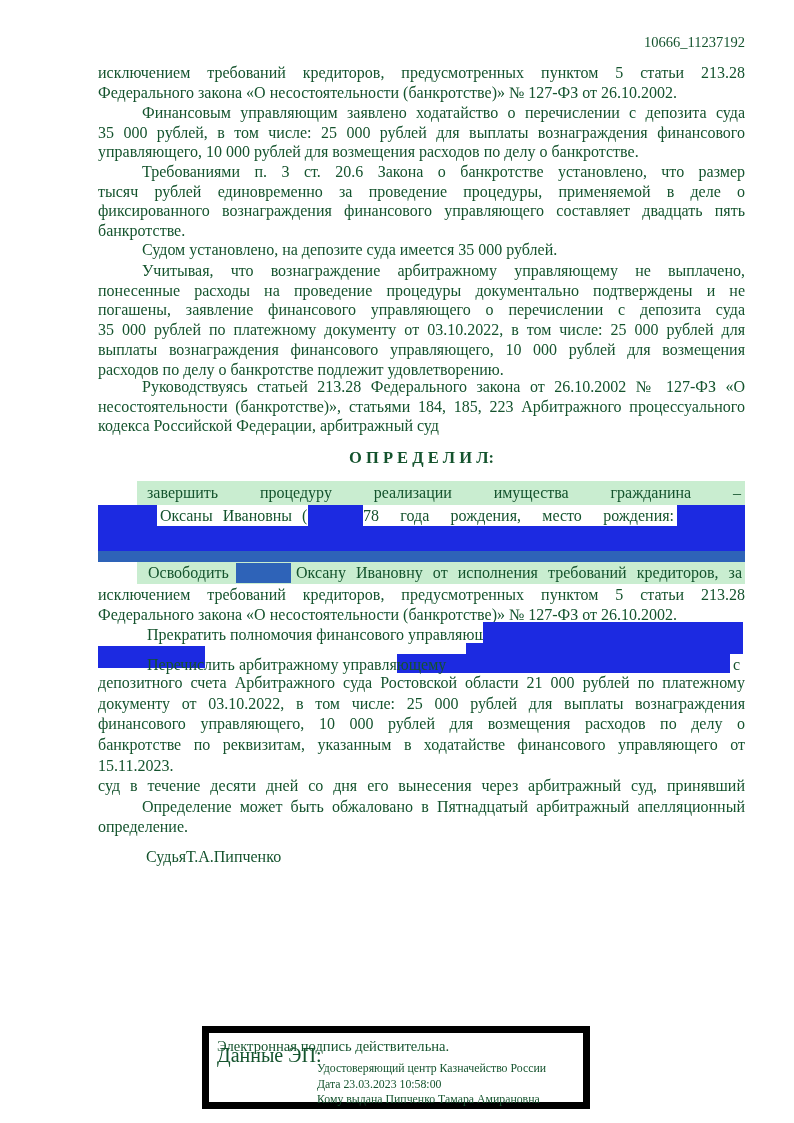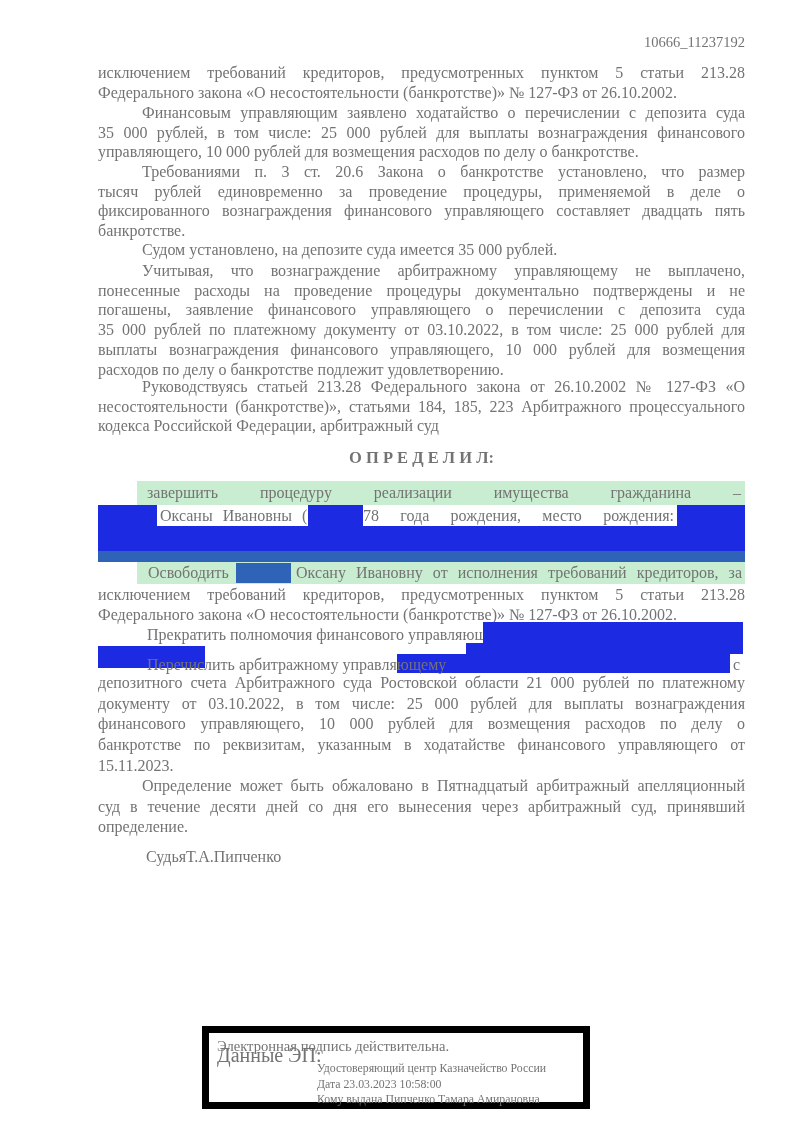--- a/index.html
+++ b/index.html
@@ -1,20 +1,20 @@
 <!DOCTYPE html>
 <html><head>
 <meta charset="utf-8">
 <style>
   html,body{margin:0;padding:0;background:#888;}
   .page{
     position:relative;width:794px;height:1123px;background:#ffffff;
     margin:0 auto;overflow:hidden;
     font-family:"Liberation Serif","DejaVu Serif",serif;
-    color:#737373;font-size:16px;
+    color:#14532d;font-size:16px;
   }
   .abs{position:absolute;}
   .doc-number{top:34px;right:49px;font-size:14.5px;}
   .para{left:98px;width:647px;}
   .line{text-align:justify;text-align-last:justify;line-height:19.7px;white-space:nowrap;}
   .line.last{text-align:left;text-align-last:left;white-space:normal;}
   .line.indent{text-indent:44px;}
   .wide .line{line-height:20.7px;}
   .heading{left:98px;width:647px;top:448px;text-align:center;font-weight:bold;font-size:16.5px;}
   
@@ -126,22 +126,22 @@
 
   <div class="abs para wide" style="top:673px">
     <div class="line">депозитного счета Арбитражного суда Ростовской области 21 000 рублей по платежному</div>
     <div class="line">документу от 03.10.2022, в том числе: 25 000 рублей для выплаты вознаграждения</div>
     <div class="line">финансового управляющего, 10 000 рублей для возмещения расходов по делу о</div>
     <div class="line">банкротстве по реквизитам, указанным в ходатайстве финансового управляющего от</div>
     <div class="line last">15.11.2023.</div>
   </div>
 
   <div class="abs para wide" style="top:776px">
+    <div class="line">суд в течение десяти дней со дня его вынесения через арбитражный суд, принявший</div>
     <div class="line indent">Определение может быть обжаловано в Пятнадцатый арбитражный апелляционный</div>
-    <div class="line">суд в течение десяти дней со дня его вынесения через арбитражный суд, принявший</div>
     <div class="line last">определение.</div>
   </div>
 
   <div class="abs judge-row">
     <span class="label">Судья</span>
     <span>Т.А.Пипченко</span>
   </div>
 
   <div class="abs esign">
     <div class="l1">Электронная подпись действительна.</div>

